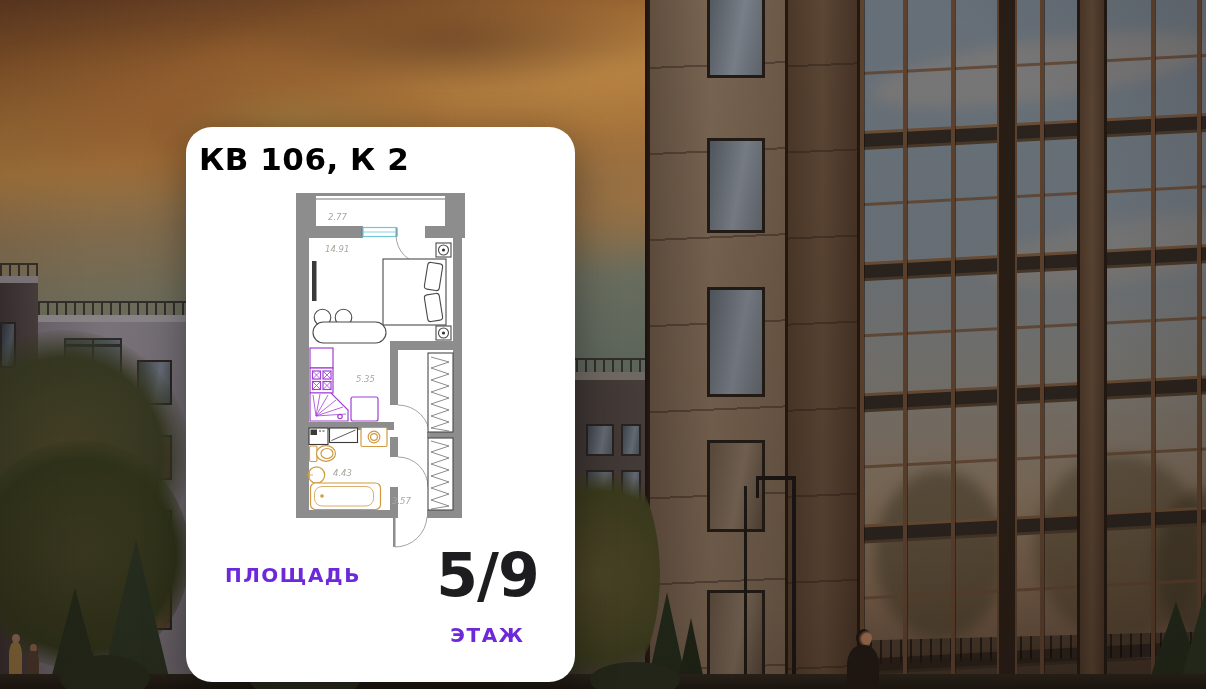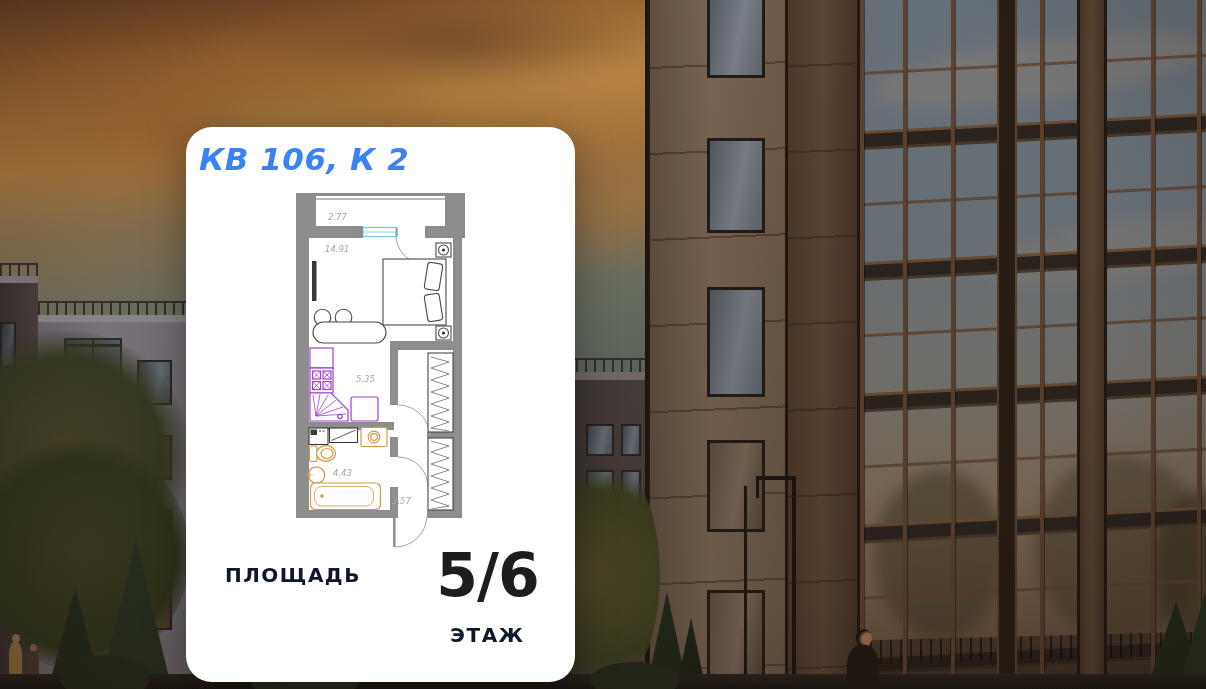--- a/index.html
+++ b/index.html
@@ -116,28 +116,28 @@
   .p-l2-body{left:27px;top:651px;width:12px;height:26px;border-radius:40% 40% 0 0;background:#5a4334;}
   .bush{position:absolute;border-radius:50%;}
   .ground{left:0;top:674px;width:1206px;height:15px;background:linear-gradient(180deg,#2e2a20,#1c1812);}
   .dim{position:absolute;inset:0;pointer-events:none;
       background:linear-gradient(180deg,rgba(25,15,10,.16),rgba(25,15,10,.30)),
                  radial-gradient(ellipse at 50% 40%,transparent 60%,rgba(20,12,8,.22));}
 
   
   .card{position:absolute;left:186px;top:127px;width:389px;height:555px;background:#fff;
         border-radius:26px;box-shadow:0 10px 40px rgba(0,0,0,.35);}
-  .card-title{position:absolute;left:13px;top:14px;font-size:31px;font-weight:700;color:#3b82f6;letter-spacing:.5px;font-style:italic;}
+  .card-title{position:absolute;left:13px;top:14px;font-size:31px;font-weight:700;color:#000000;letter-spacing:.5px;}
   .plan{position:absolute;left:107px;top:61px;width:176px;height:360px;}
   .stats{position:absolute;left:0;right:0;top:418px;display:flex;}
   .stat{display:flex;flex-direction:column;align-items:center;}
   .stat.area{width:55%;}
   .stat.floor{width:45%;}
   .stat-value{font-size:60px;line-height:1;font-weight:800;color:#1d1d1f;letter-spacing:-1px;}
-  .stat-label{margin-top:18px;font-size:20px;font-weight:700;color:#0f172a;letter-spacing:1.5px;}
+  .stat-label{margin-top:18px;font-size:20px;font-weight:700;color:#6d28d9;letter-spacing:1.5px;}
 
   
   .wall{fill:#8d8d8d;}
   .furn{fill:#fff;stroke:#4a4a4a;stroke-width:1.1;}
   .furnln{stroke:#4a4a4a;stroke-width:.9;fill:none;}
   .kit{fill:#fff;stroke:#a13fd4;stroke-width:1.2;}
   .kitln{stroke:#a13fd4;stroke-width:.8;fill:none;}
   .bath{fill:#fff;stroke:#cf9a43;stroke-width:1.2;}
   .bathln{stroke:#cf9a43;stroke-width:.8;fill:none;}
   .darkfurn{fill:#fff;stroke:#3a3a3a;stroke-width:1.1;}
@@ -383,19 +383,19 @@
       <text class="arealbl" x="63" y="194">5.35</text>
       <text class="arealbl" x="40" y="288">4.43</text>
       <text class="arealbl" x="99" y="316">3.57</text>
     </svg>
 
     <div class="stats">
       <div class="stat area">
         <div class="stat-label">ПЛОЩАДЬ</div>
       </div>
       <div class="stat floor">
-        <div class="stat-value">5/6</div>
+        <div class="stat-value">5/9</div>
         <div class="stat-label">ЭТАЖ</div>
       </div>
     </div>
   </div>
 
 </div>
 
 </body></html>

